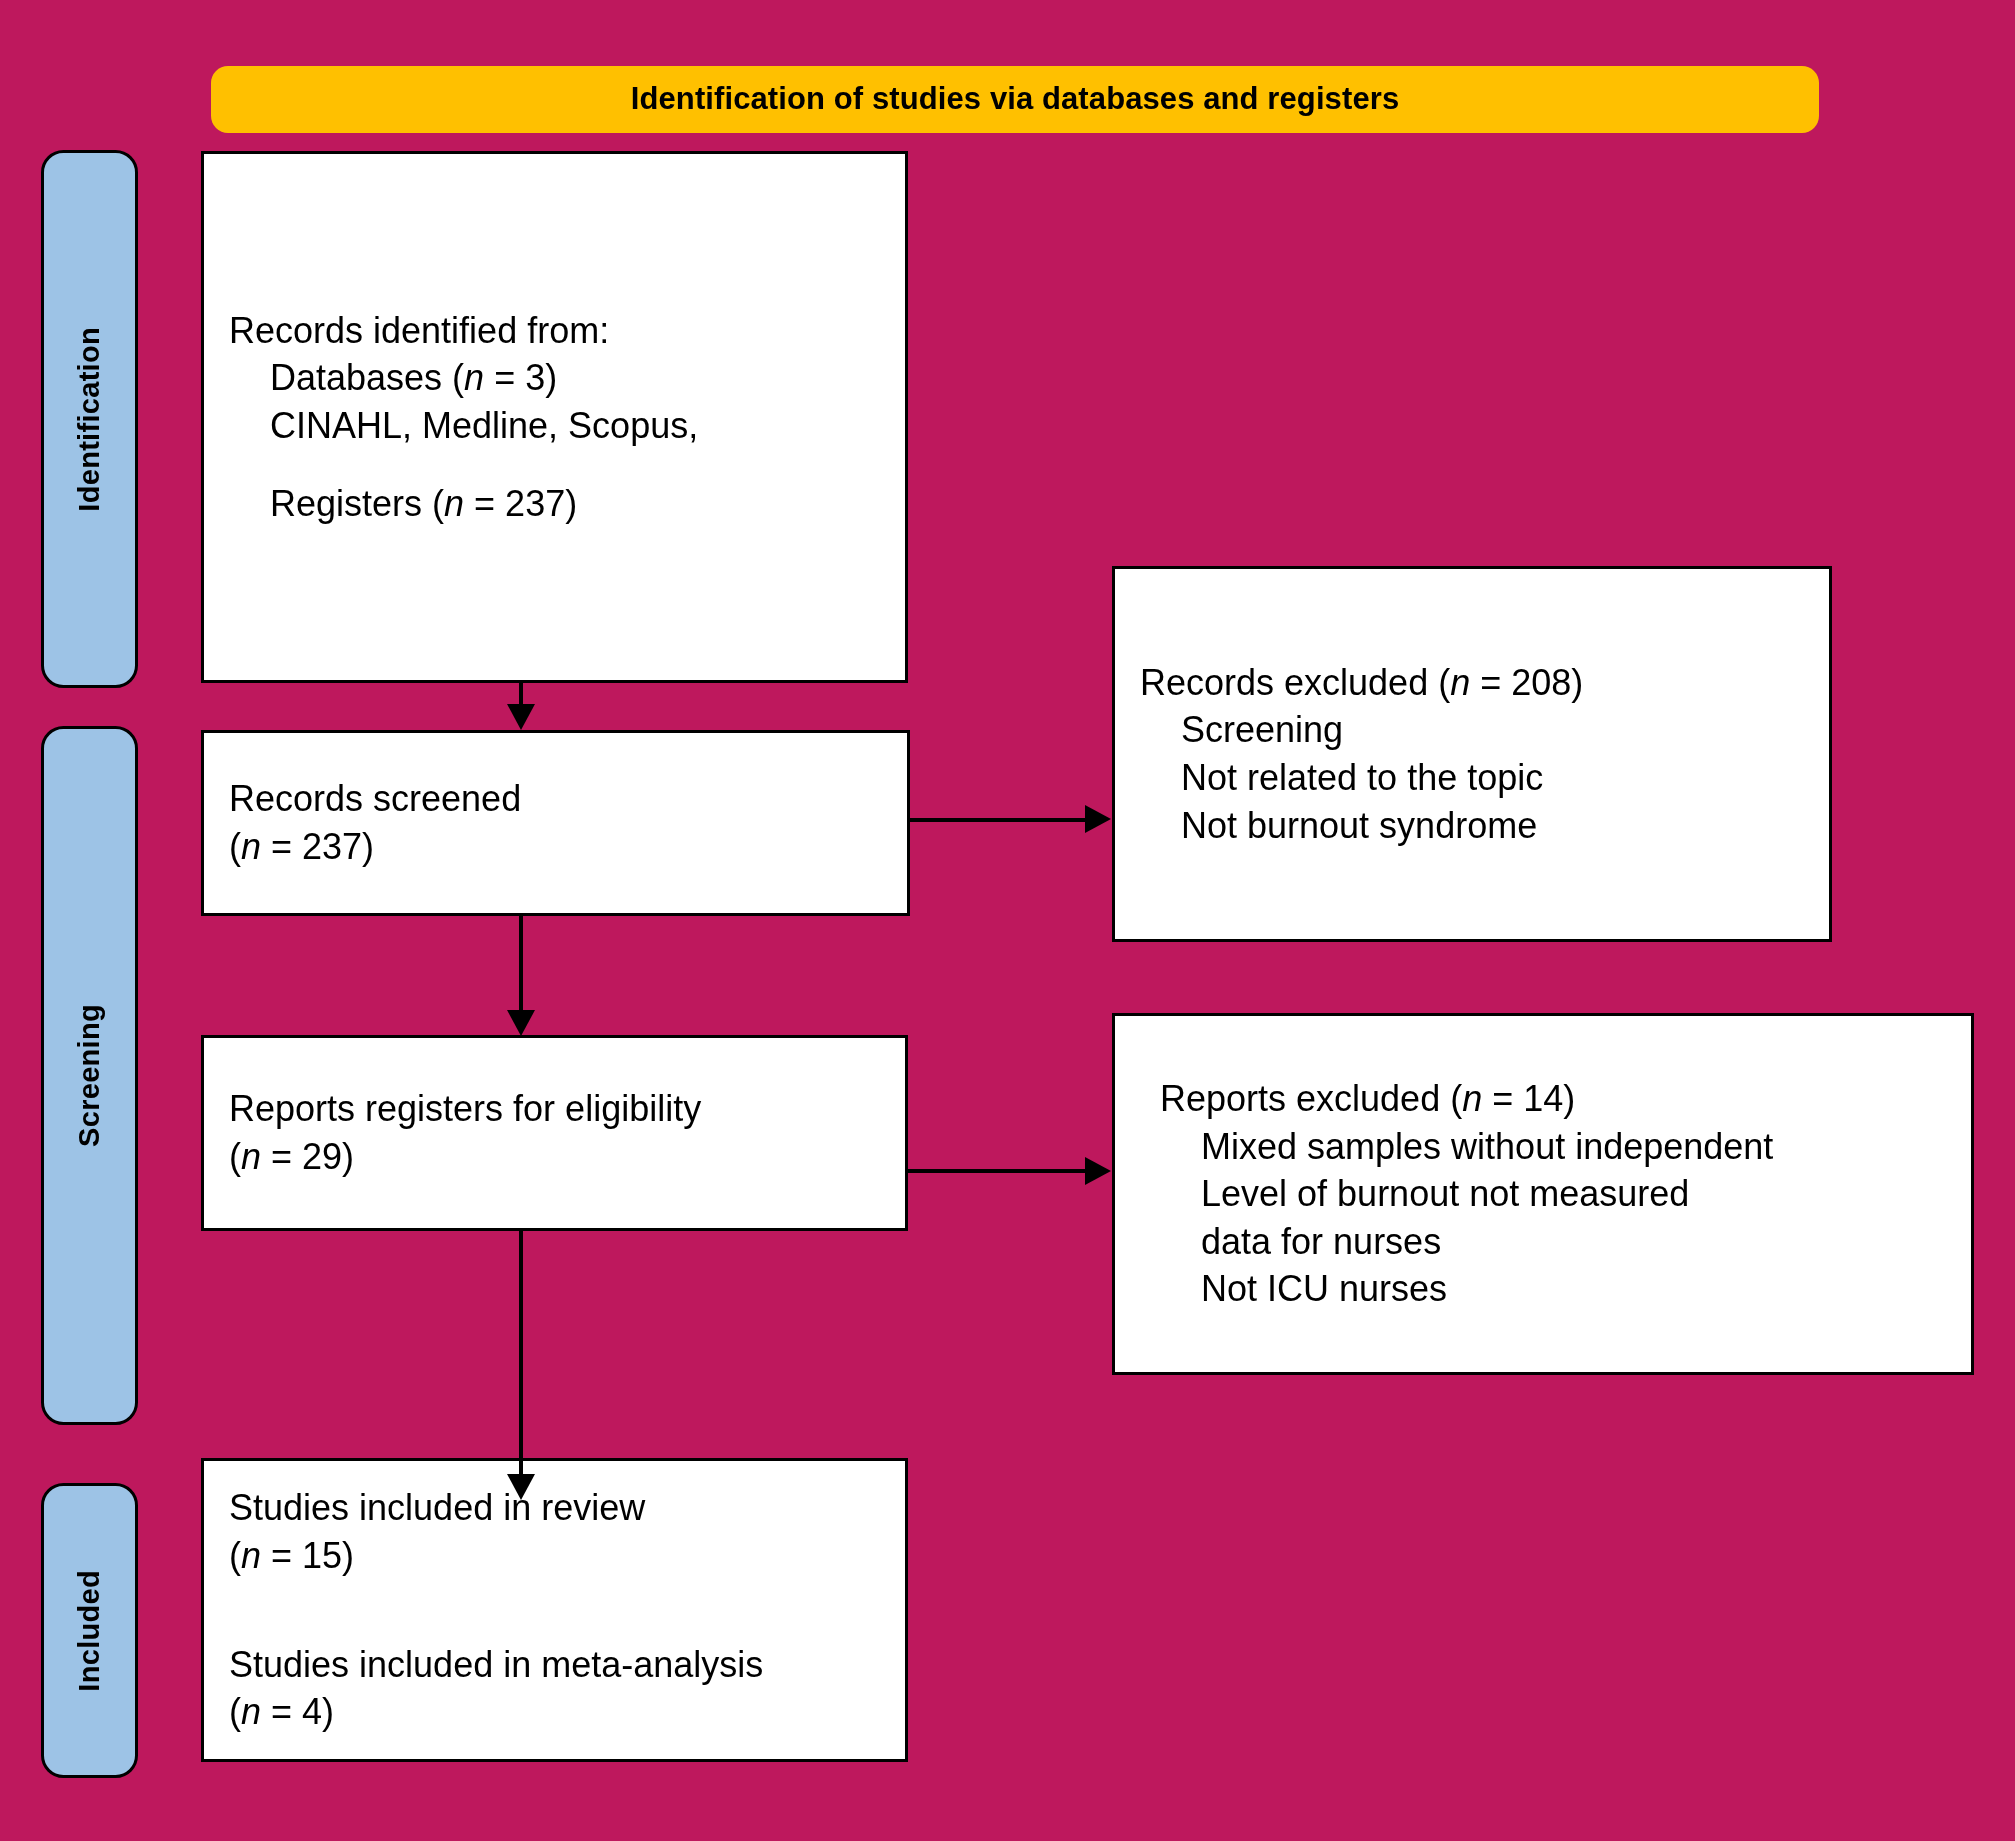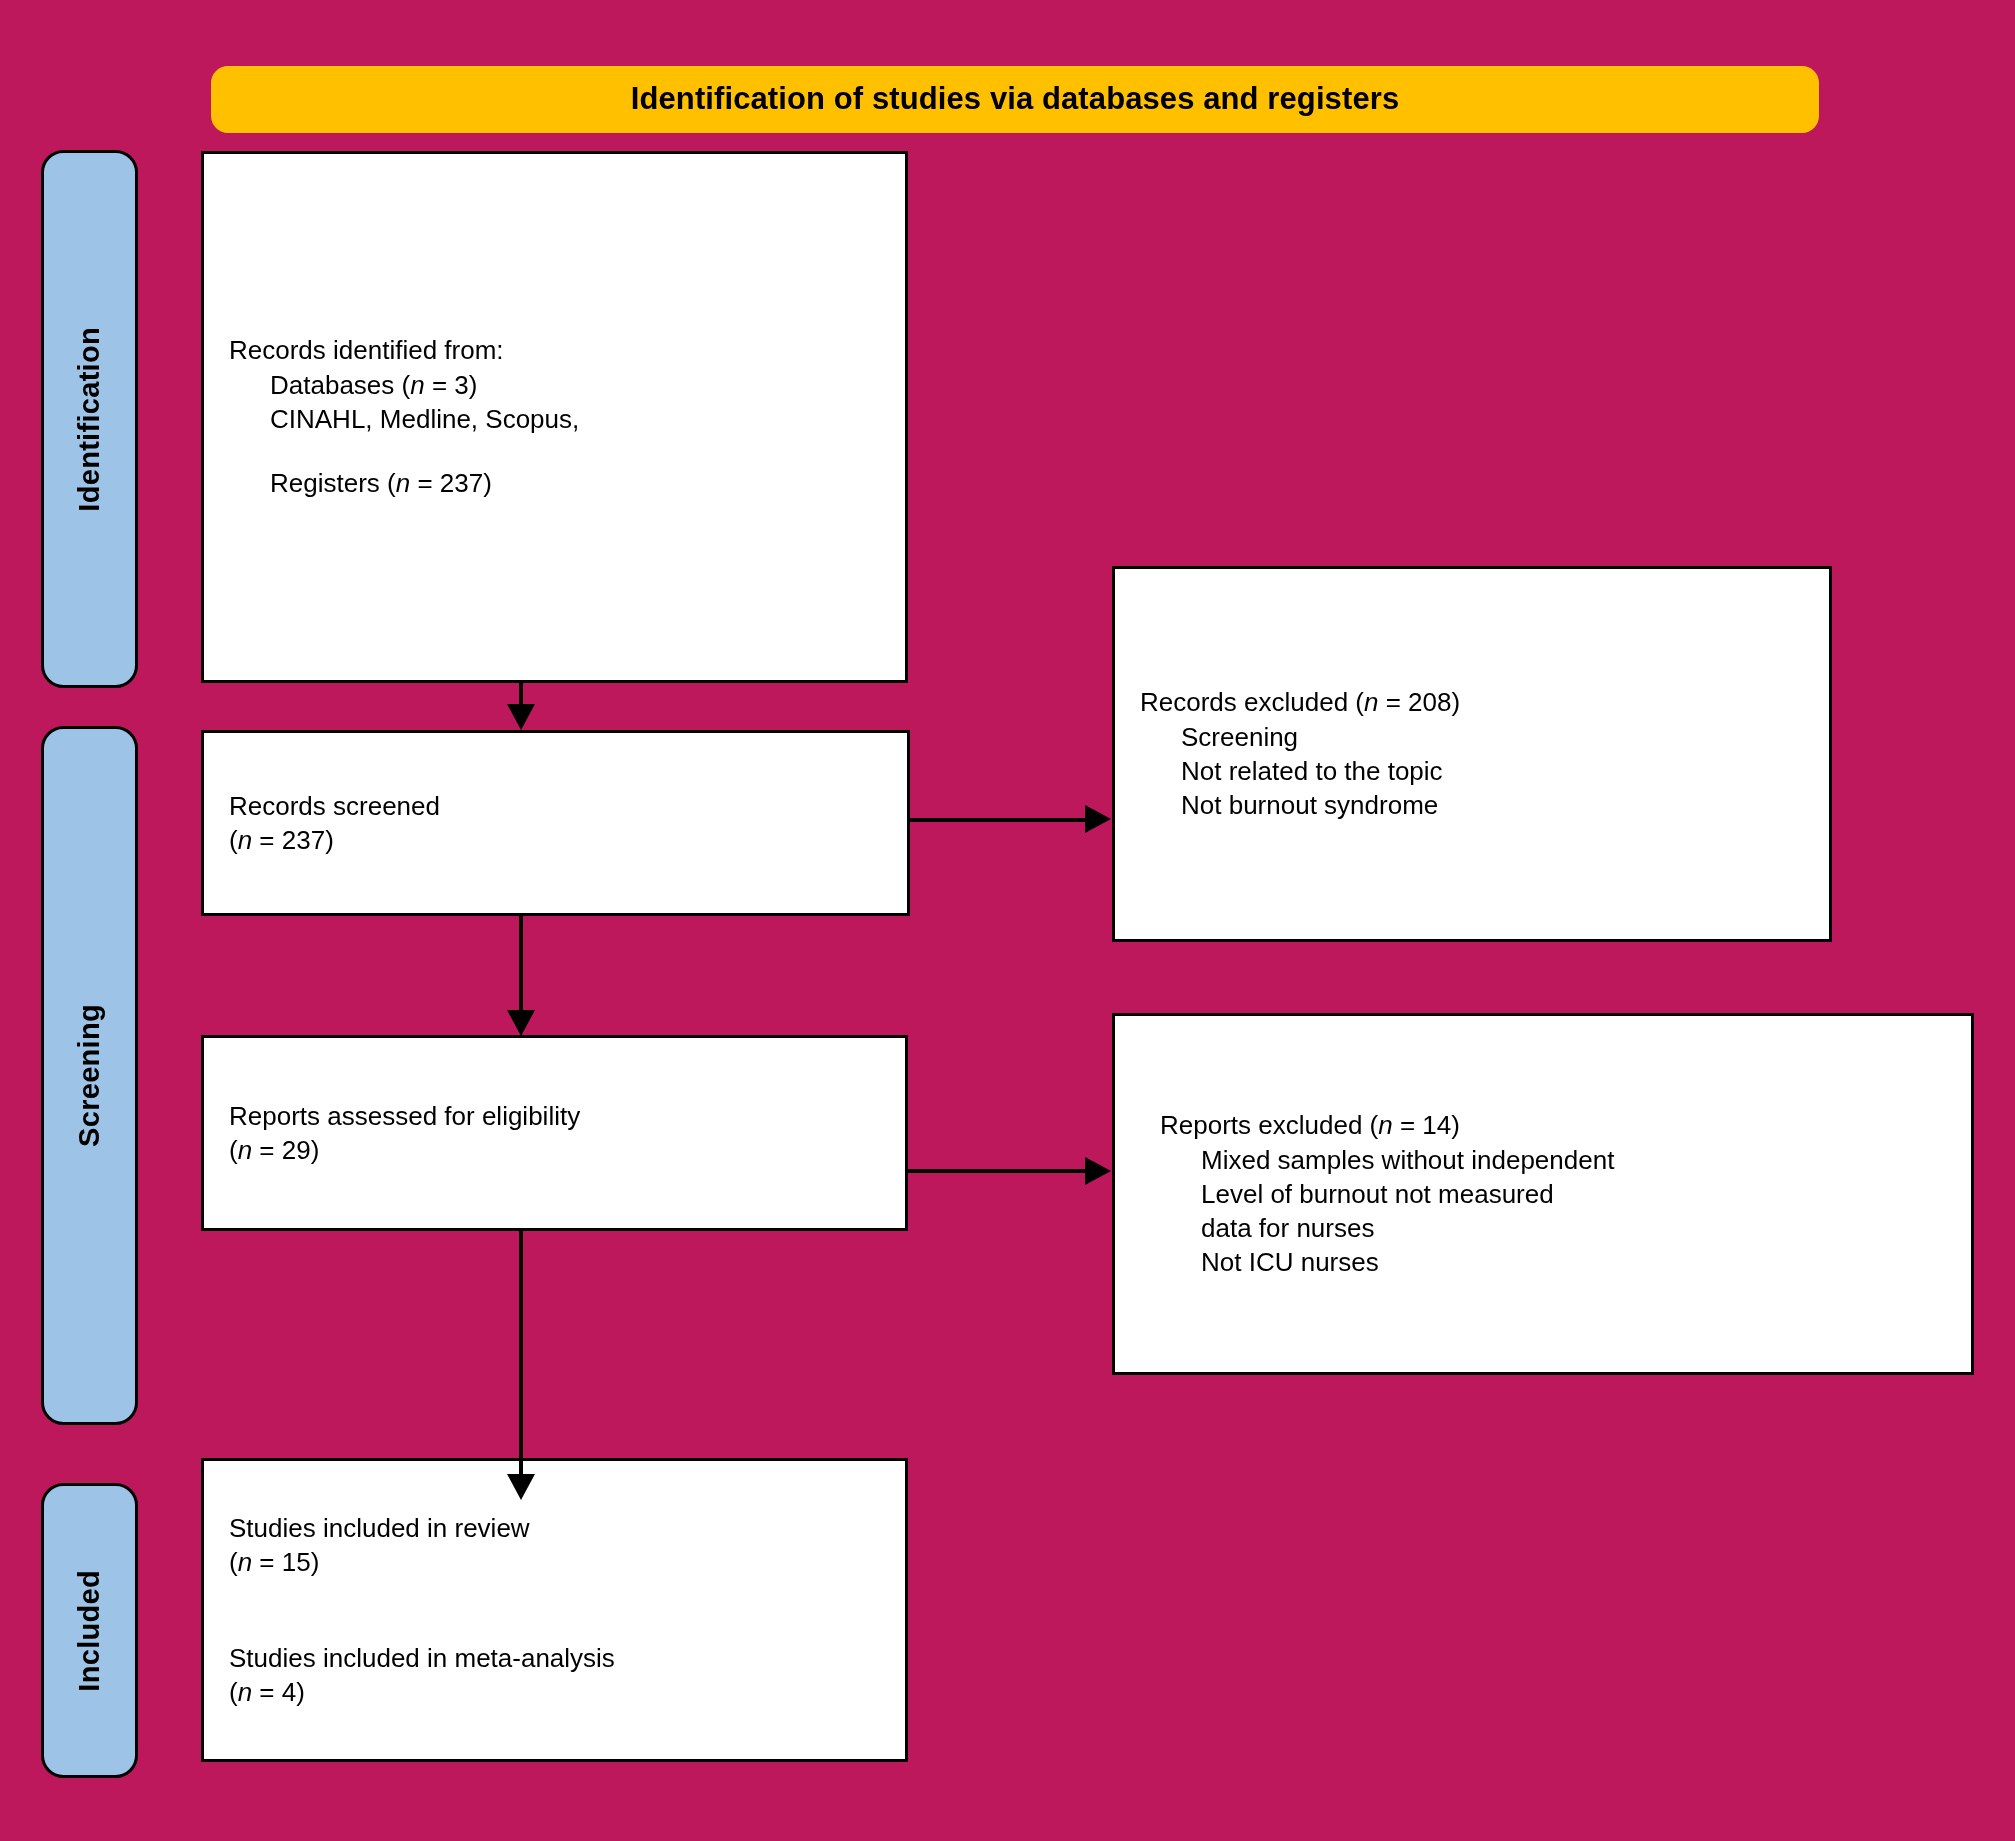--- a/index.html
+++ b/index.html
@@ -67,21 +67,21 @@
     border: 3.3px solid #000000;
     box-sizing: border-box;
     display: flex;
     flex-direction: column;
     justify-content: center;
   }
   .node-body {
     padding: 0 25px;
   }
   .node-line {
-    font-size: 26px;
+    font-size: 36px;
     line-height: 1.32;
     color: #000000;
     white-space: pre-wrap;
   }
   .node-line.indent  { padding-left: 41px; }
   .node-line.spacer  { height: 30px; }
   .node-line.spacer-lg { height: 61px; }
   .node-line em { font-style: italic; }
 
   
@@ -154,21 +154,21 @@
     <div class="node-body">
         <div class="node-line">Records excluded (<em>n</em> = 208)</div>
         <div class="node-line indent">Screening</div>
         <div class="node-line indent">Not related to the topic</div>
         <div class="node-line indent">Not burnout syndrome</div>
       </div>
   </div>
 
   <div class="node" style="left:201px; top:1035px; width:707px; height:196px;">
     <div class="node-body">
-        <div class="node-line">Reports assessed for eligibility</div>
+        <div class="node-line">Reports registers for eligibility</div>
         <div class="node-line">(<em>n</em> = 29)</div>
       </div>
   </div>
 
   <div class="node" style="left:1112px; top:1013px; width:862px; height:362px;padding-left:20px;">
     <div class="node-body">
         <div class="node-line">Reports excluded (<em>n</em> = 14)</div>
         <div class="node-line indent">Mixed samples without independent</div>
         <div class="node-line indent">Level of burnout not measured</div>
         <div class="node-line indent">data for nurses</div>

